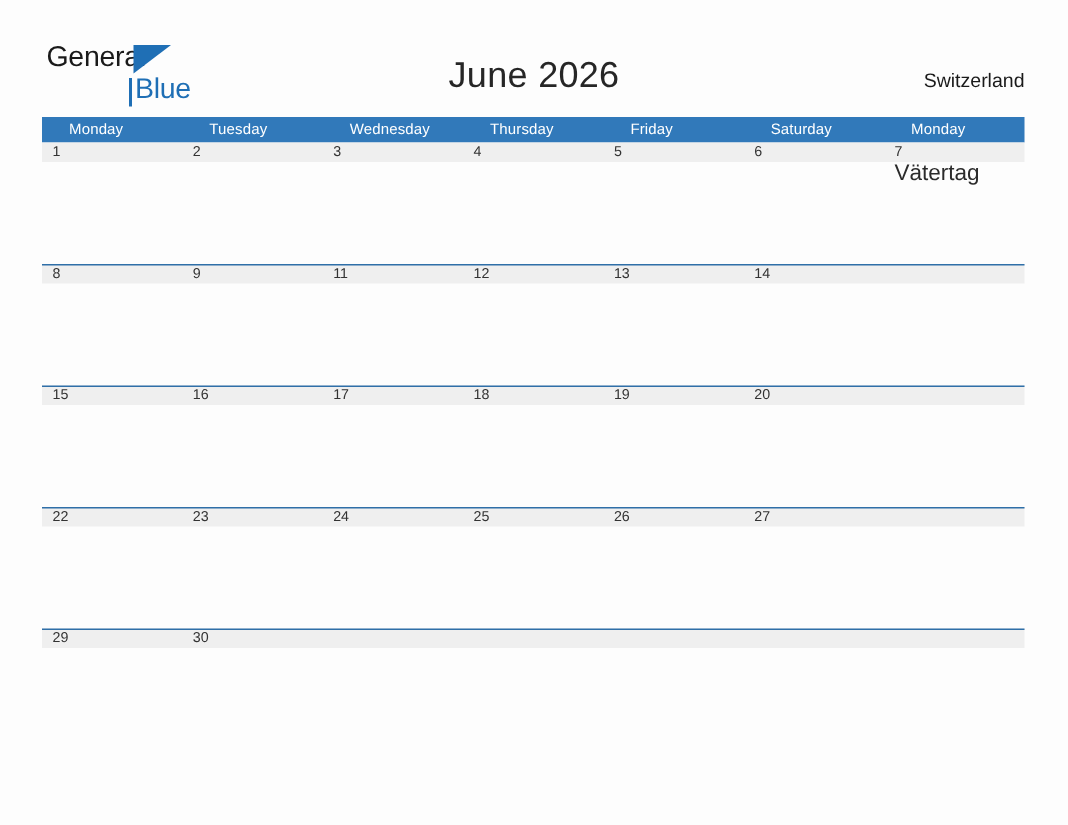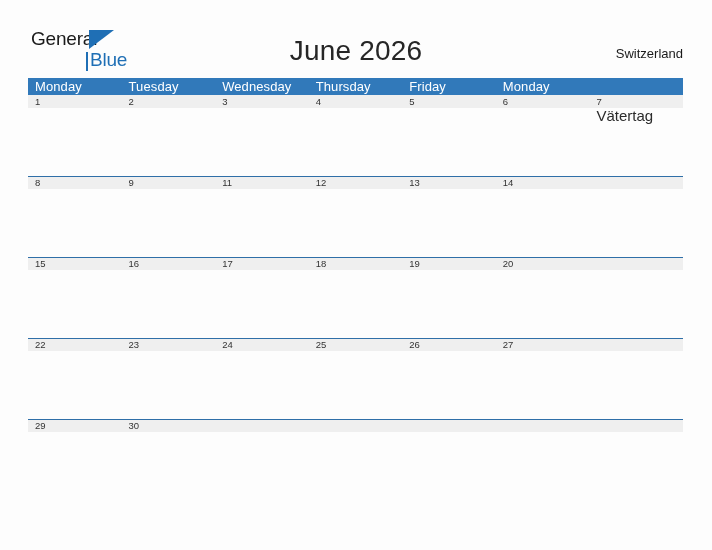--- a/index.html
+++ b/index.html
@@ -74,21 +74,21 @@
     color: #1f6fb5;
     letter-spacing: -0.2px;
   }
 
   .month-title {
     position: absolute;
     left: 0;
     top: 34px;
     width: 712px;
     text-align: center;
-    font-size: 28px;
+    font-size: 24px;
     line-height: 34px;
     color: #262626;
     font-weight: normal;
     letter-spacing: 0.2px;
   }
 
   .country {
     position: absolute;
     right: 29px;
     top: 46px;
@@ -108,25 +108,25 @@
   .weekday-row {
     display: flex;
     width: 655px;
     height: 17px;
     background: #3179ba;
   }
   .weekday-cell {
     width: 93.57px;
     height: 17px;
     box-sizing: border-box;
-    padding-left: 7px;
+    padding-left: 18px;
     display: flex;
     align-items: center;
     color: #ffffff;
-    font-size: 13px;
+    font-size: 10px;
     line-height: 11px;
     letter-spacing: 0.1px;
     overflow: hidden;
     white-space: nowrap;
   }
 
   .week-row {
     width: 655px;
     height: 81px;
     position: relative;
@@ -201,20 +201,21 @@
   </div>
 
   <div class="calendar">
 
     <div class="weekday-row">
       <div class="weekday-cell">Monday</div>
       <div class="weekday-cell">Tuesday</div>
       <div class="weekday-cell">Wednesday</div>
       <div class="weekday-cell">Thursday</div>
       <div class="weekday-cell">Friday</div>
+      <div class="weekday-cell">Saturday</div>
       <div class="weekday-cell">Monday</div>
     </div>
 
     <div class="week-row first">
       <div class="band"></div>
       <div class="day-cells">
         <div class="day-cell">
           <span class="day-number">1</span>
           <span class="day-event"></span>
         </div>

